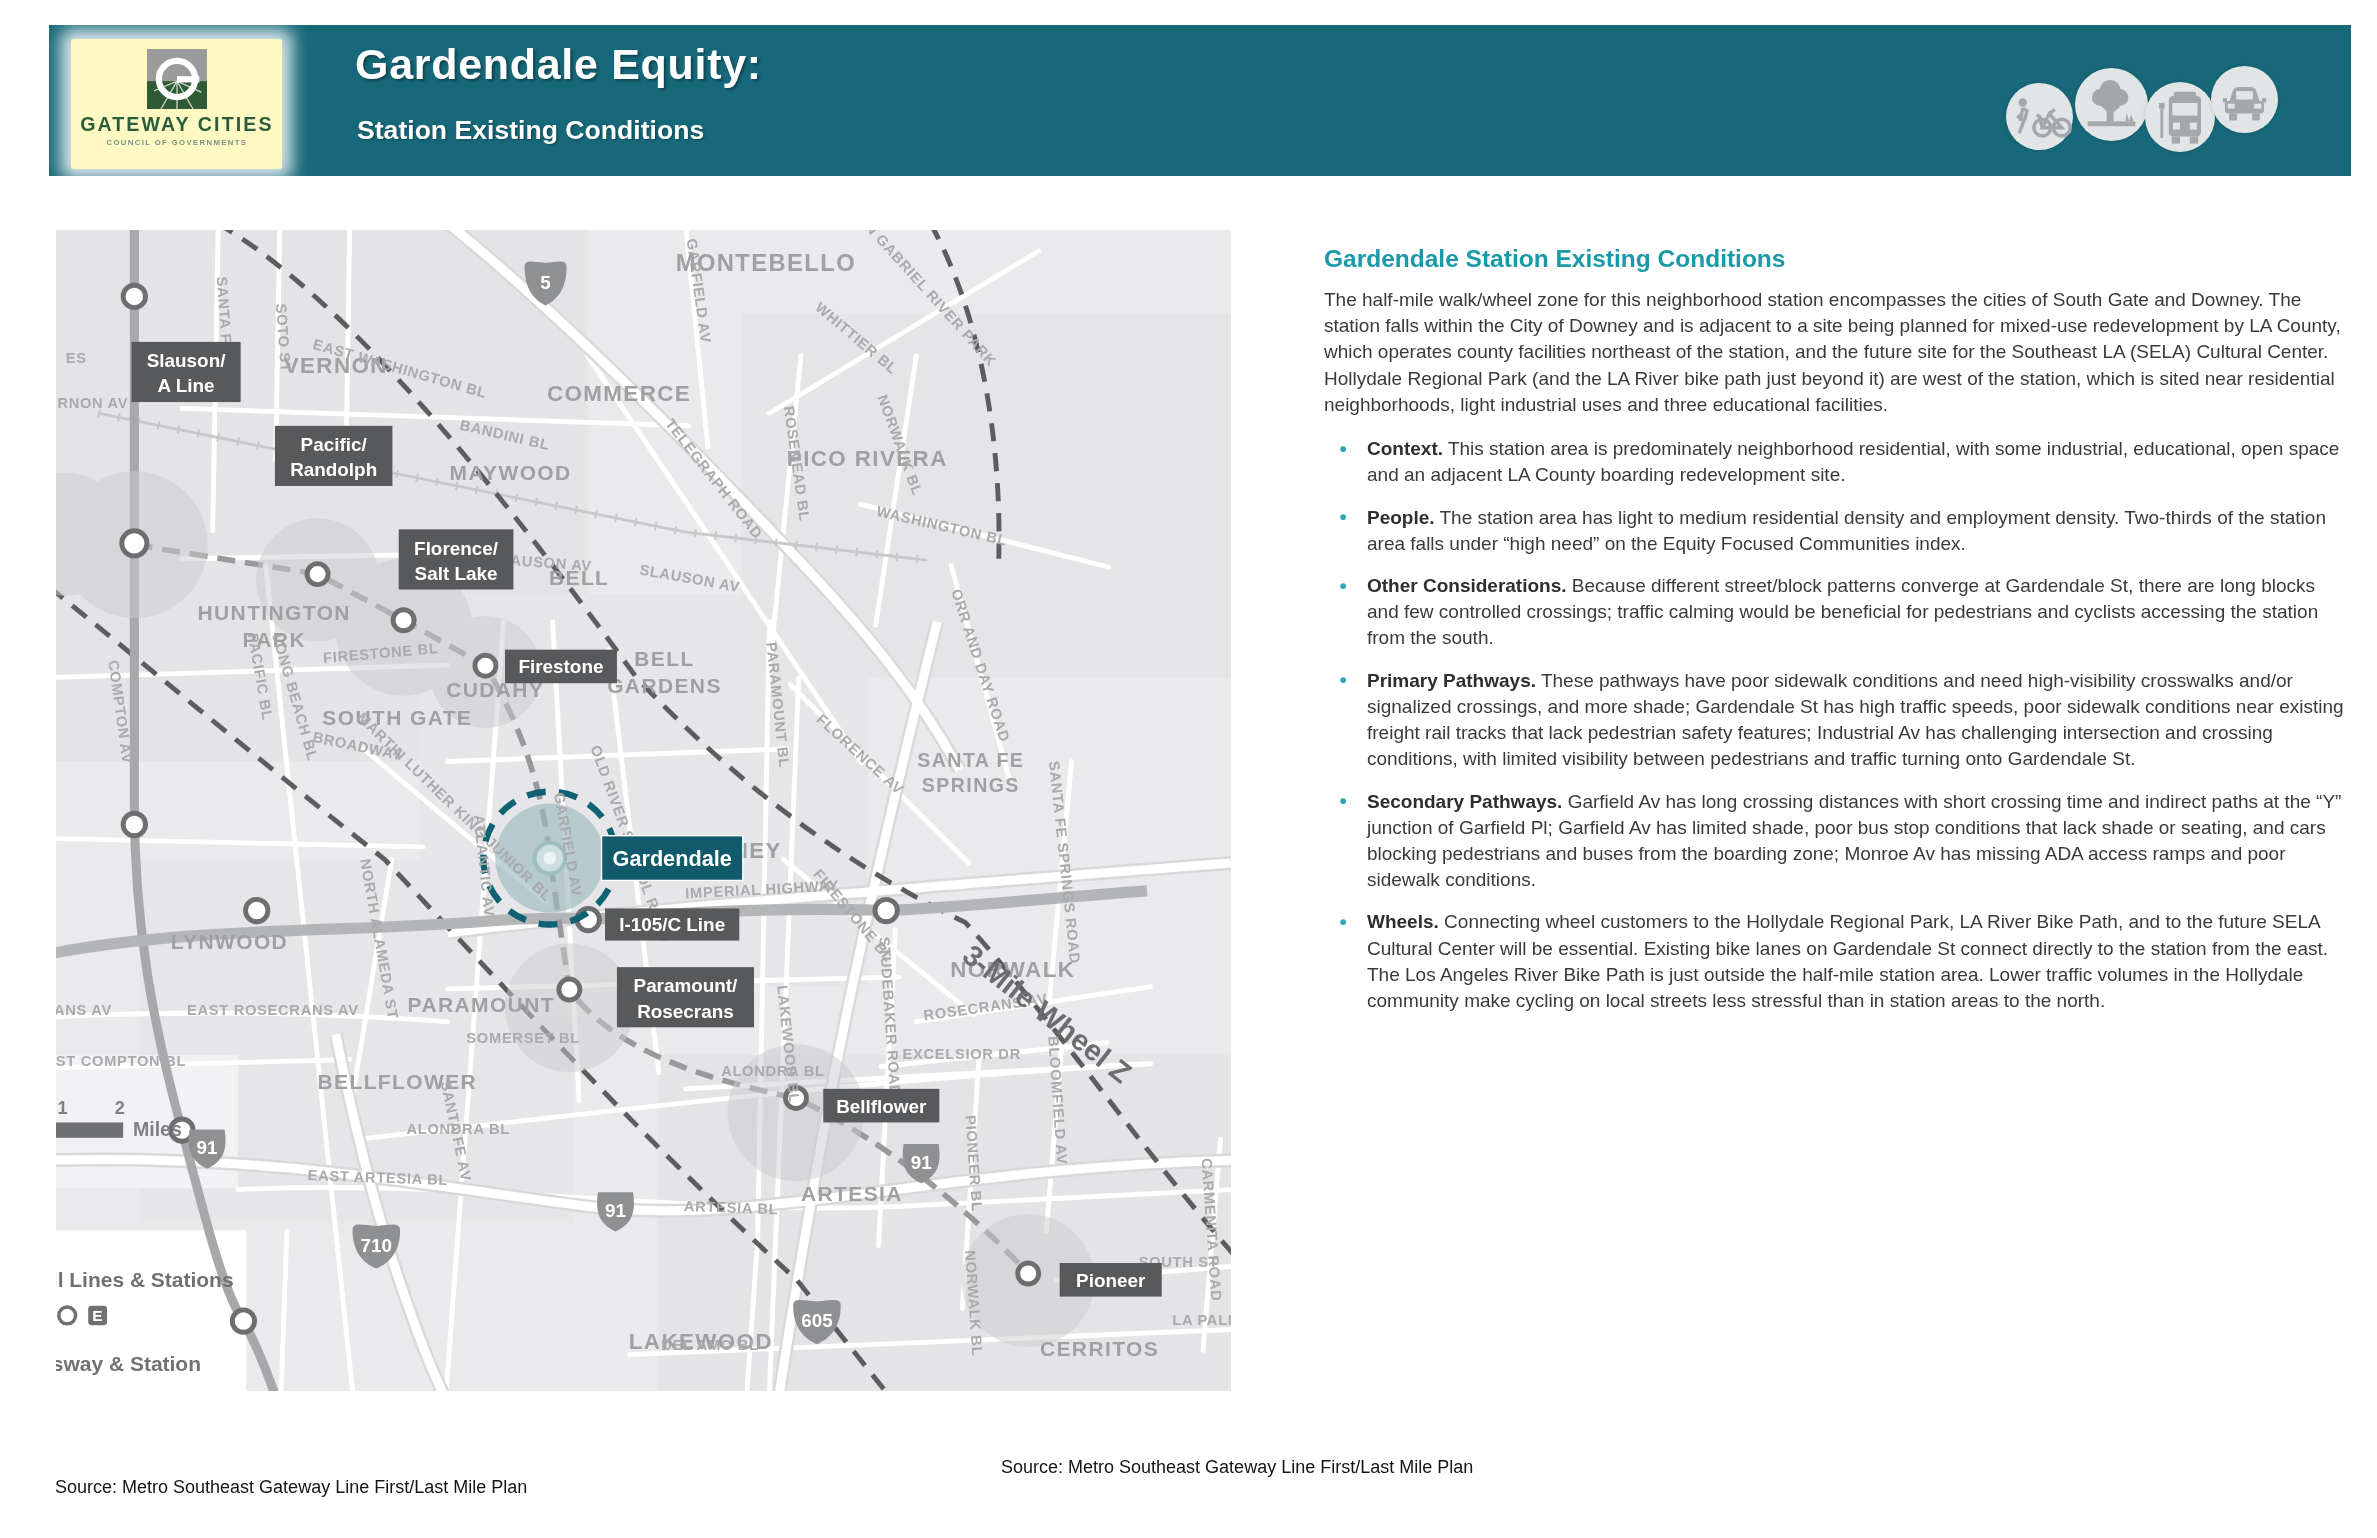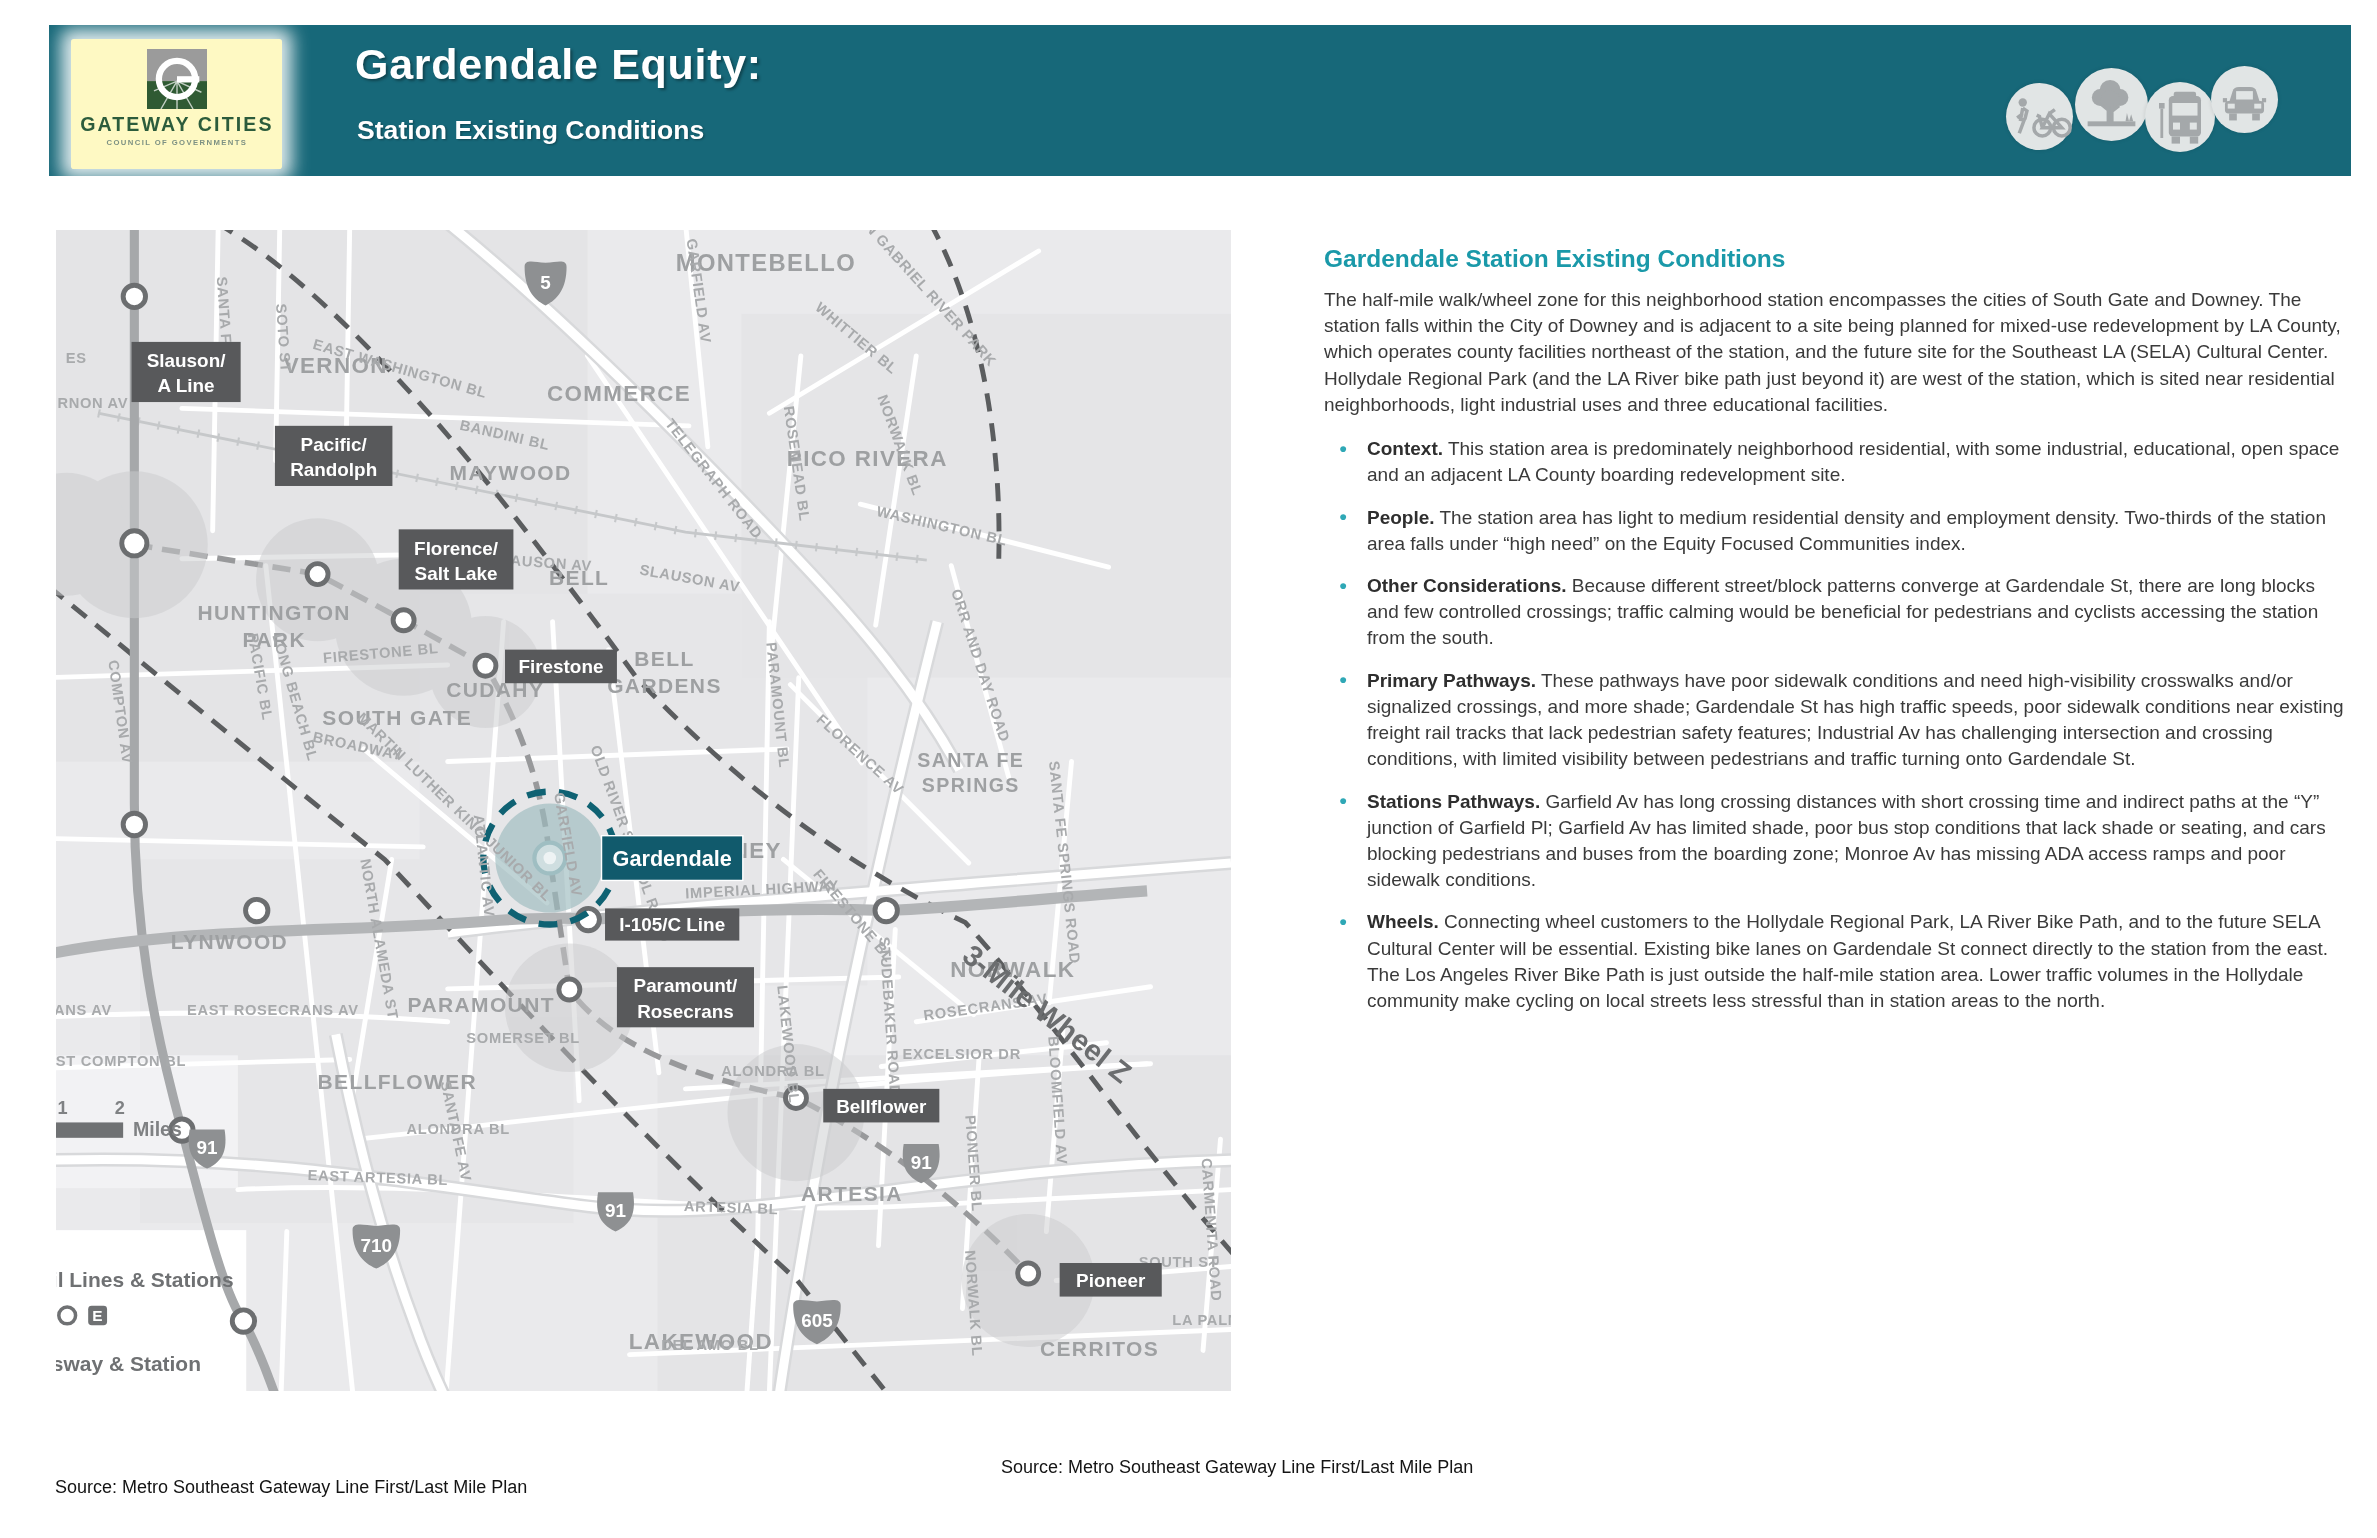--- a/index.html
+++ b/index.html
@@ -427,21 +427,21 @@
   <ul class="blist">
     <li><span class="dot">•</span>
       <b>Context.</b> <span>This station area is predominately neighborhood residential, with some industrial, educational, open space and an adjacent LA County boarding redevelopment site.</span></li>
     <li><span class="dot">•</span>
       <b>People.</b> <span>The station area has light to medium residential density and employment density. Two-thirds of the station area falls under “high need” on the Equity Focused Communities index.</span></li>
     <li><span class="dot">•</span>
       <b>Other Considerations.</b> <span>Because different street/block patterns converge at Gardendale St, there are long blocks and few controlled crossings; traffic calming would be beneficial for pedestrians and cyclists accessing the station from the south.</span></li>
     <li><span class="dot">•</span>
       <b>Primary Pathways.</b> <span>These pathways have poor sidewalk conditions and need high-visibility crosswalks and/or signalized crossings, and more shade; Gardendale St has high traffic speeds, poor sidewalk conditions near existing freight rail tracks that lack pedestrian safety features; Industrial Av has challenging intersection and crossing conditions, with limited visibility between pedestrians and traffic turning onto Gardendale St.</span></li>
     <li><span class="dot">•</span>
-      <b>Stations Pathways.</b> <span>Garfield Av has long crossing distances with short crossing time and indirect paths at the “Y” junction of Garfield Pl; Garfield Av has limited shade, poor bus stop conditions that lack shade or seating, and cars blocking pedestrians and buses from the boarding zone; Monroe Av has missing ADA access ramps and poor sidewalk conditions.</span></li>
+      <b>Secondary Pathways.</b> <span>Garfield Av has long crossing distances with short crossing time and indirect paths at the “Y” junction of Garfield Pl; Garfield Av has limited shade, poor bus stop conditions that lack shade or seating, and cars blocking pedestrians and buses from the boarding zone; Monroe Av has missing ADA access ramps and poor sidewalk conditions.</span></li>
     <li><span class="dot">•</span>
       <b>Wheels.</b> <span>Connecting wheel customers to the Hollydale Regional Park, LA River Bike Path, and to the future SELA Cultural Center will be essential. Existing bike lanes on Gardendale St connect directly to the station from the east. The Los Angeles River Bike Path is just outside the half-mile station area. Lower traffic volumes in the Hollydale community make cycling on local streets less stressful than in station areas to the north.</span></li>
   </ul>
 </div>
 
 <div class="src src-right">Source: Metro Southeast Gateway Line First/Last Mile Plan</div>
 <div class="src src-left">Source: Metro Southeast Gateway Line First/Last Mile Plan</div>
 
 
 </body></html>

